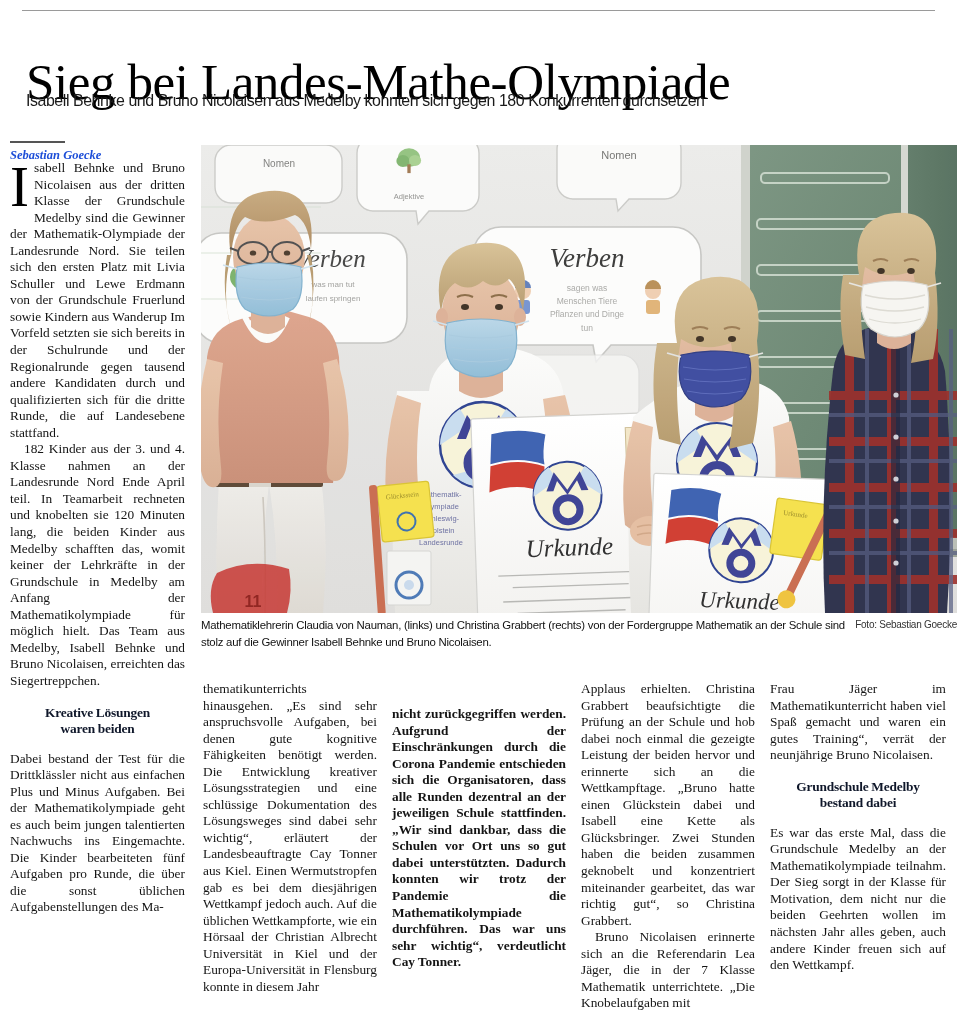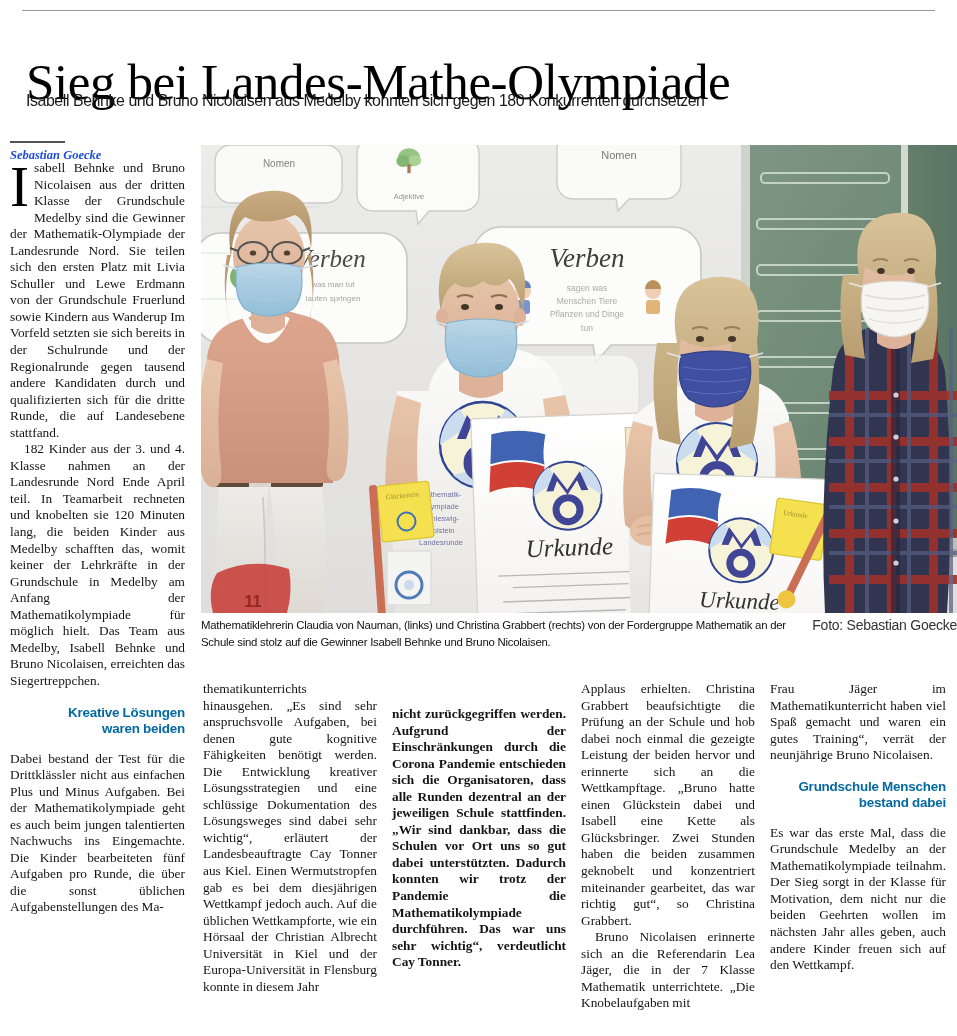--- a/index.html
+++ b/index.html
@@ -67,21 +67,21 @@
   }
   .photo svg{display:block;width:100%;height:100%;}
 
   .caption{
     position:absolute;left:201px;top:617px;width:756px;
     font-family:"Liberation Sans", sans-serif;
     font-size:11.4px;line-height:16.5px;color:#111;
     letter-spacing:-0.25px;
   }
   .caption .credit{
-    float:right;font-size:14px;color:#333;
+    float:right;font-size:10px;color:#333;
     margin-top:-0.5px;
   }
 
   
   .col{
     position:absolute;
     font-family:"Liberation Serif", serif;
     font-size:13.35px;
     line-height:16.55px;
     text-align:justify;
@@ -104,27 +104,27 @@
     float:left;
     font-family:"Liberation Serif", serif;
     font-weight:400;
     font-size:57px;
     line-height:46px;
     padding:4px 5px 0 0;
     color:#000;
   }
 
   .subhead{
-    font-family:Liberation Sans, sans-serif;
+    font-family:Liberation Serif, serif;
     font-weight:700;
     font-size:13.4px;
     line-height:16.5px;
-    color:#0369a1;
+    color:#0f172a;
     margin:15px 0 13px 0;
-    text-align:right;
+    text-align:center;
     letter-spacing:-0.2px;
   }
 </style>
 </head>
 <body>
 
 <div class="page">
 
   <div class="top-rule"></div>
 
@@ -581,19 +581,19 @@
   </div>
 
   <div class="col" id="col4">
     <p>Applaus erhielten. Christina Grabbert beaufsichtigte die Prüfung an der Schule und hob dabei noch einmal die gezeigte Leistung der beiden hervor und erinnerte sich an die Wettkampftage. „Bruno hatte einen Glückstein dabei und Isabell eine Kette als Glücksbringer. Zwei Stunden haben die beiden zusammen geknobelt und konzentriert miteinander gearbeitet, das war richtig gut“, so Christina Grabbert.</p>
     <p>Bruno Nicolaisen erinnerte sich an die Referendarin Lea Jäger, die in der 7 Klasse Mathematik unterrichtete. „Die Knobelaufgaben mit</p>
   </div>
 
   <div class="col" id="col5">
     <p>Frau Jäger im Mathematikunterricht haben viel Spaß gemacht und waren ein gutes Training“, verrät der neunjährige Bruno Nicolaisen.</p>
     <div class="subhead">
-      <div>Grundschule Menschen</div>
+      <div>Grundschule Medelby</div>
       <div>bestand dabei</div>
     </div>
     <p>Es war das erste Mal, dass die Grundschule Medelby an der Mathematikolympiade teilnahm. Der Sieg sorgt in der Klasse für Motivation, dem nicht nur die beiden Geehrten wollen im nächsten Jahr alles geben, auch andere Kinder freuen sich auf den Wettkampf.</p>
   </div>
 
 </div>
 
 </body></html>

